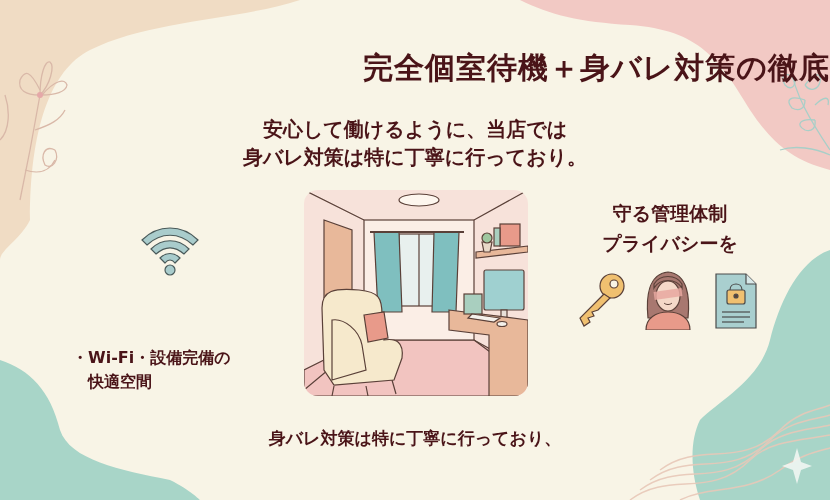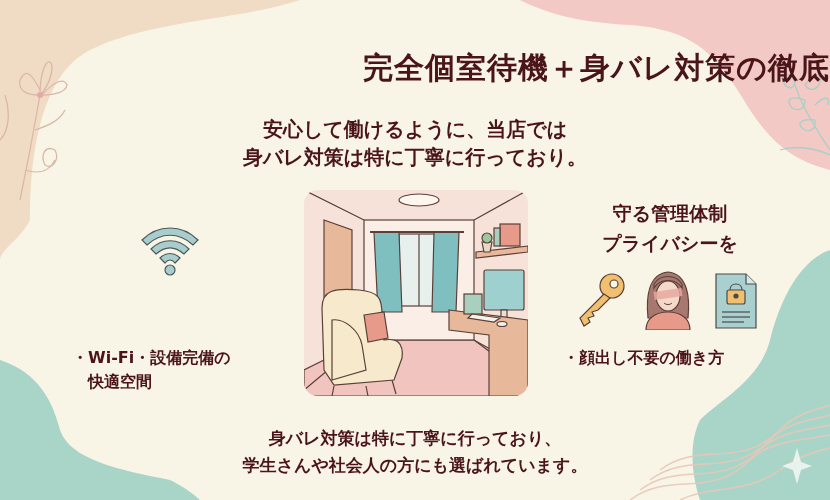--- a/index.html
+++ b/index.html
@@ -183,19 +183,17 @@
       <path d="M18,18 C18,10 30,10 30,18" fill="none"></path>
       <rect x="15" y="18" width="18" height="14" rx="2" fill="#f0c070"></rect>
       <circle cx="24" cy="24" r="2" fill="#5a4038"></circle>
       <line x1="10" y1="40" x2="38" y2="40"></line>
       <line x1="10" y1="45" x2="38" y2="45"></line>
       <line x1="10" y1="50" x2="32" y2="50"></line>
     </g>
   </svg>
 </div>
 <ul class="abs bullets" style="left:563px; top:346px;">
-  <li>・顔出し不要の働き方</li>
 </ul>
 
 <div class="abs outro">
   <div>身バレ対策は特に丁寧に行っており、</div>
-  <div>学生さんや社会人の方にも選ばれています。</div>
 </div>
 
 </body></html>

